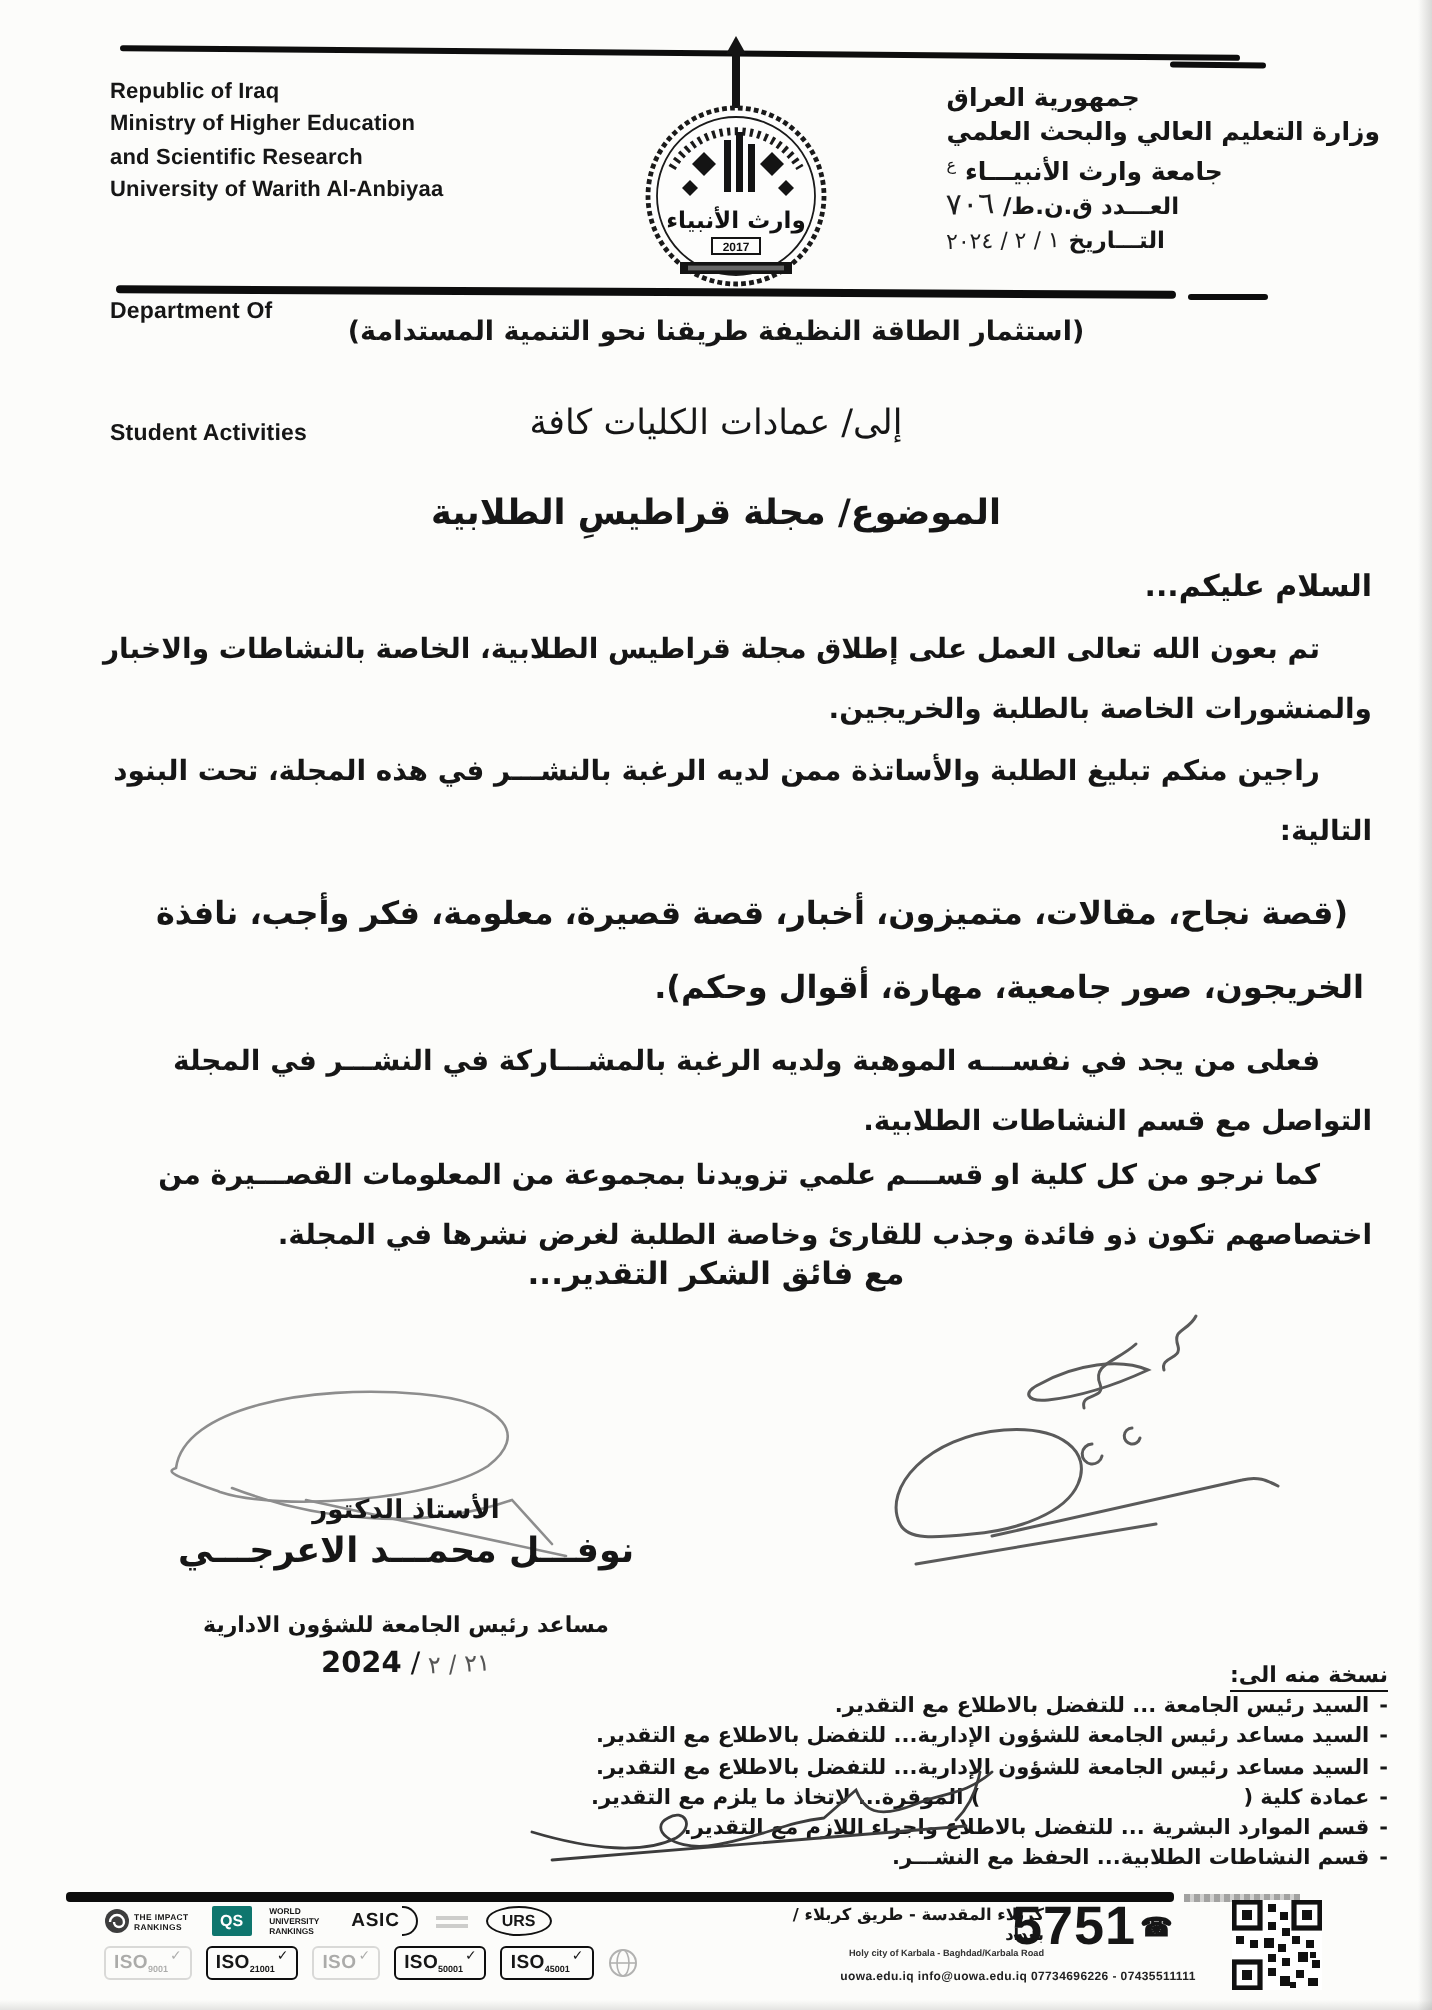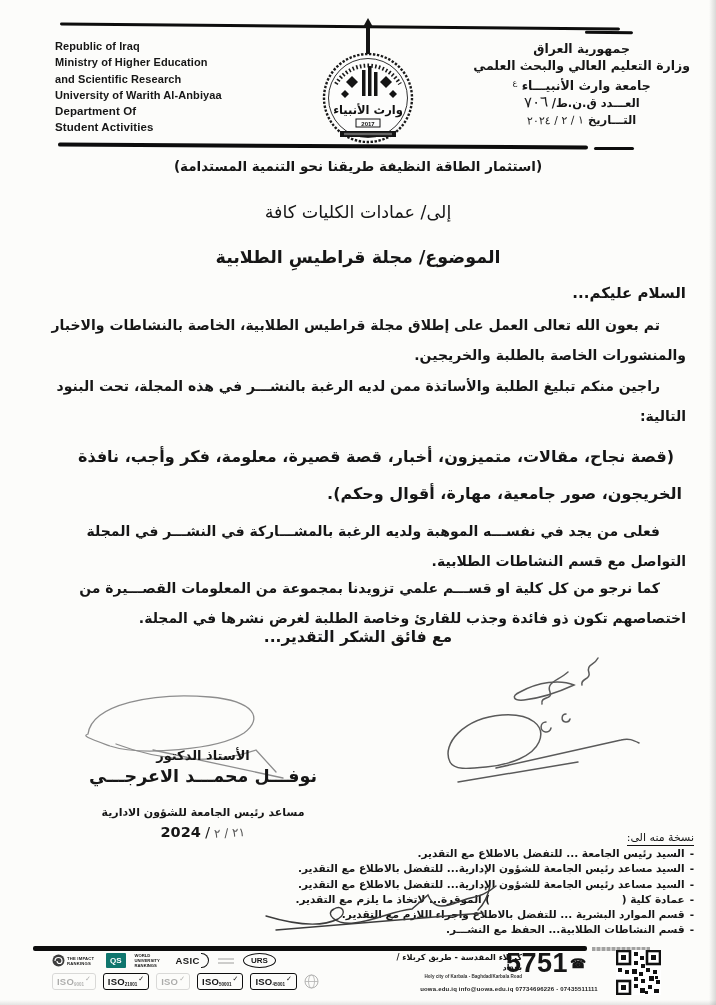--- a/index.html
+++ b/index.html
@@ -20,22 +20,22 @@
   .rule{background:#0d0d0d;border-radius:2px;}
   .rule-top{left:60px;top:25px;width:560px;height:3px;transform:rotate(.5deg);}
   .rule-top2{left:585px;top:31px;width:48px;height:3px;transform:rotate(.5deg);}
   .rule-head{left:58px;top:144px;width:530px;height:4px;transform:rotate(.3deg);}
   .rule-head2{left:594px;top:147px;width:40px;height:3px;}
   .rule-foot{left:33px;top:946px;width:554px;height:5px;}
   .rule-foot2{left:592px;top:947px;width:58px;height:4px;opacity:.45;background:repeating-linear-gradient(90deg,#333 0 3px,#999 3px 5px);}
 
   
   .hdr-en{left:55px;top:38px;font-family:"Liberation Sans",sans-serif;font-size:11px;font-weight:700;line-height:16.3px;letter-spacing:.1px;}
-  .hdr-en .l4,.hdr-en .l5{font-size:11.5px;}
-  .hdr-ar{right:26px;top:40px;text-align:center;font-size:12.5px;font-weight:700;line-height:17px;}
+  .hdr-en .l4,.hdr-en .l5{font-size:11.5px;margin-top:45px;}
+  .hdr-ar{right:26px;top:40px;text-align:left;font-size:12.5px;font-weight:700;line-height:17px;}
   .hon{font-size:8px;vertical-align:super;font-weight:400;}
   .numline{font-size:11.5px;font-weight:700;}
   .hand{font-weight:400;color:#1d1d1d;display:inline-block;}
   .num-val{font-size:15px;transform:rotate(-2deg);letter-spacing:1px;}
   .date-val{font-size:11px;transform:rotate(-1deg);letter-spacing:.5px;}
 
   
   .emblem{left:312px;top:18px;width:112px;height:126px;}
 
   
@@ -59,21 +59,21 @@
   .sig-pos{font-size:11px;font-weight:700;margin-top:20px;}
   .sig-date{font-size:14px;margin-top:5px;direction:rtl;}
   .sig-date .hand{color:#555;font-size:12px;transform:rotate(-3deg);}
   .sig-date b{font-size:14.5px;}
 
   .hand-note{left:428px;top:640px;width:225px;height:160px;}
   .hand-sign2{left:248px;top:880px;width:265px;height:62px;}
 
   
   .copies{right:22px;top:826px;width:430px;text-align:right;}
-  .copies-head{font-size:11px;font-weight:400;border-bottom:1.5px solid #111;display:inline-block;padding-bottom:1px;}
+  .copies-head{font-size:11px;font-weight:700;border-bottom:1.5px solid #111;display:inline-block;padding-bottom:1px;}
   .copy-item{font-size:10.5px;font-weight:700;line-height:15.3px;direction:rtl;}
   .copy-item .dash{margin-left:5px;}
 
   
   .logos-row{left:52px;top:953px;display:flex;align-items:center;gap:9px;}
   .iso-row{left:52px;top:973px;display:flex;align-items:center;gap:7px;}
   .impact{display:flex;align-items:center;gap:2px;}
   .impact-txt{font-family:"Liberation Sans",sans-serif;font-size:4.2px;font-weight:700;width:30px;line-height:5px;letter-spacing:.2px;}
   .qs-box{background:#0f766e;color:#fff;font-family:"Liberation Sans",sans-serif;font-size:8px;font-weight:700;padding:3px 4px;border-radius:1px;text-align:center;}
   .wur-txt{font-family:"Liberation Sans",sans-serif;font-size:4.2px;font-weight:700;width:32px;line-height:5px;}

